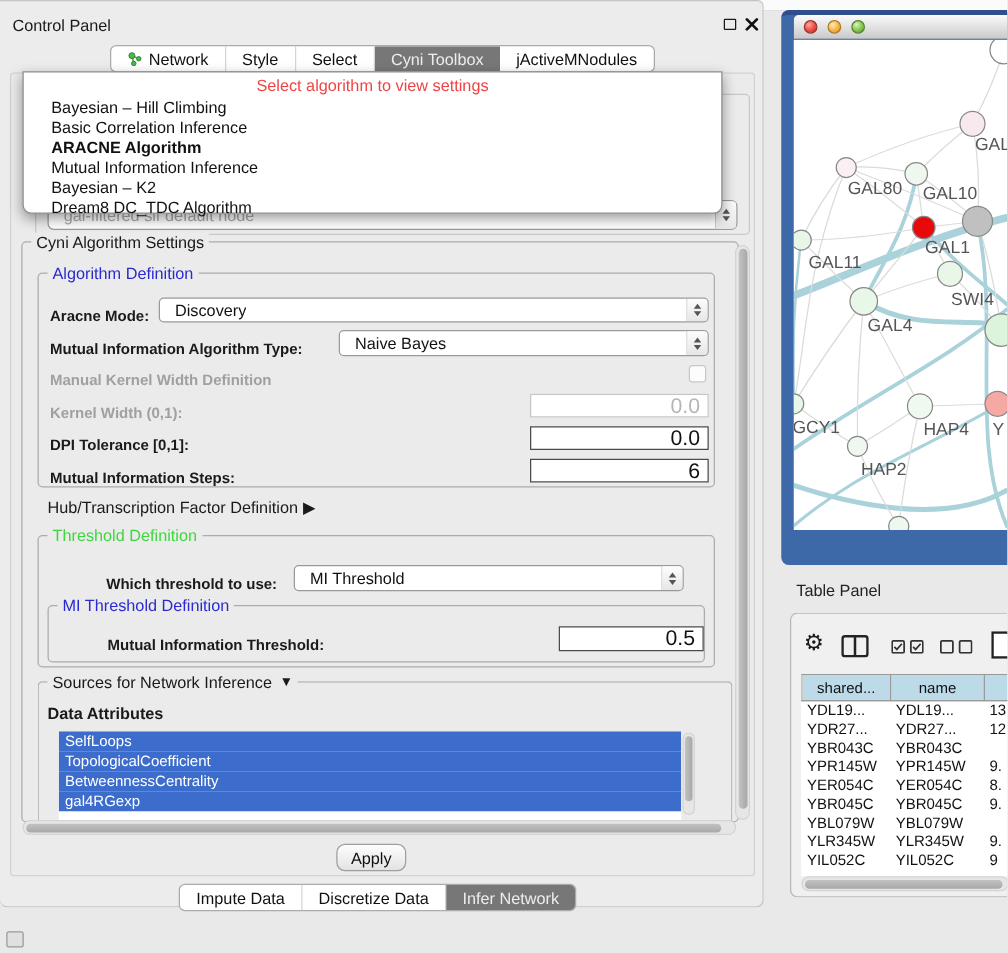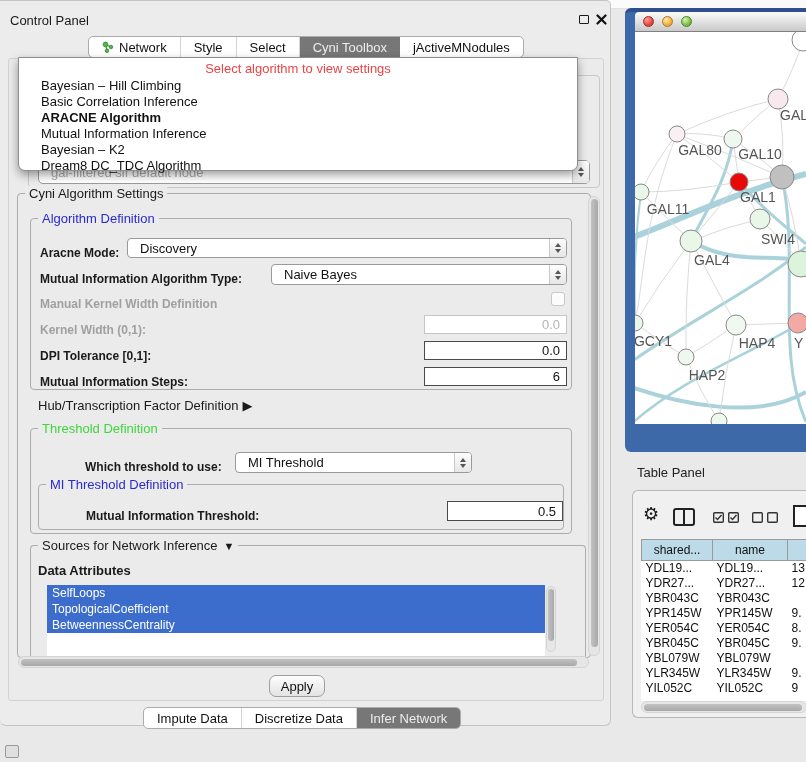--- a/index.html
+++ b/index.html
@@ -8,21 +8,21 @@
   .abs { position:absolute; }
   .blabel { font-weight:bold; font-size:12px; color:#1A1A1A; white-space:nowrap; }
   .glabel { font-weight:bold; font-size:12px; color:#A0A0A0; white-space:nowrap; }
   .groupbox { border:1px solid #ACACAC; border-radius:4px; }
   .grouptitle { position:absolute; background:#EBEBEB; padding:0 4px; font-size:13px; white-space:nowrap; }
   .combo { background:#FFF; border:1px solid #9A9A9A; border-radius:4px; display:flex; align-items:center; font-size:13px; color:#111; }
   .combo .ctext { padding-left:12px; white-space:nowrap; overflow:hidden; }
   .spin { margin-left:auto; width:17px; align-self:stretch; border-left:1px solid #C8C8C8; display:flex; flex-direction:column; align-items:center; justify-content:center; gap:2px; background:linear-gradient(#FDFDFD,#E6E6E6); border-radius:0 3px 3px 0; }
   .tri-up { width:0; height:0; border-left:3.5px solid transparent; border-right:3.5px solid transparent; border-bottom:4px solid #555; }
   .tri-down { width:0; height:0; border-left:3.5px solid transparent; border-right:3.5px solid transparent; border-top:4px solid #555; }
-  .field { background:#FFF; border:1px solid #4A4A4A; font-size:13px; color:#111; display:flex; align-items:center; justify-content:flex-end; padding:0 6px; }
+  .field { background:#FFF; border:1px solid #4A4A4A; font-size:17px; color:#111; display:flex; align-items:center; justify-content:flex-end; padding:0 6px; }
   .field.disabled { border:1px solid #C6C6C6; color:#B5B5B5; }
   .popup { background:#FFF; border:1px solid #8E8E8E; border-radius:0 0 7px 7px; box-shadow:0 4px 10px rgba(0,0,0,0.38); }
   .popup-placeholder { text-align:center; color:#ef4444; font-size:13px; padding-top:3px; }
   .popup-item { font-size:13px; color:#111; line-height:16px; padding-left:6px; white-space:nowrap; }
   .popup-item.bold { font-weight:bold; }
   .tabstrip { background:#FFF; border:1px solid #ABABAB; border-radius:5px; display:flex; overflow:hidden; }
   .tab { font-size:13px; color:#111; display:flex; align-items:center; gap:5px; padding:0 13px; border-right:1px solid #D5D5D5; white-space:nowrap; }
   .tab:last-child { border-right:none; }
   .tab.selected { background:#777; color:#EDEDED; border-right:none; }
   .scroll-track { background:#E6E6E6; border:1px solid #D4D4D4; border-radius:6px; }
@@ -140,21 +140,21 @@
 
 <div class="abs" style="left:38px;top:398px;font-size:13px;color:#1A1A1A;display:flex;align-items:center;gap:4px;">
   <span>Hub/Transcription Factor Definition</span>
   <span style="font-size:13px;">▶</span>
 </div>
 
 <div class="abs groupbox" style="left:30px;top:428px;width:542px;height:106px;"></div>
 <div class="abs grouptitle" style="left:38px;top:421px;color:#3FD63F;">Threshold Definition</div>
 
 <div class="abs blabel" style="left:85px;top:460px;">Which threshold to use:</div>
-<div class="abs combo" style="left:235px;top:452px;width:237px;height:21px;">
+<div class="abs combo" style="left:235px;top:452px;width:312px;height:21px;">
   <span class="ctext">MI Threshold</span>
   <span class="spin">
       <span class="tri-up"></span>
       <span class="tri-down"></span>
     </span>
 </div>
 
 <div class="abs groupbox" style="left:38px;top:484px;width:526px;height:46px;"></div>
 <div class="abs grouptitle" style="left:46px;top:477px;color:#2A2ACF;">MI Threshold Definition</div>
 <div class="abs blabel" style="left:48px;top:509px;padding-left:38px;">Mutual Information Threshold:</div>
@@ -166,20 +166,21 @@
 <div class="abs grouptitle" style="left:38px;top:538px;color:#1A1A1A;display:flex;align-items:center;gap:6px;">
   <span>Sources for Network Inference</span>
   <span style="font-size:11px;">▼</span>
 </div>
 <div class="abs blabel" style="left:38px;top:563px;font-size:13px;">Data Attributes</div>
 
 <div class="abs" style="left:47px;top:585px;width:498px;height:72px;background:#FFF;overflow:hidden;">
     <div class="attr-item">SelfLoops</div>
     <div class="attr-item">TopologicalCoefficient</div>
     <div class="attr-item">BetweennessCentrality</div>
+    <div class="attr-item">gal4RGexp</div>
   </div>
 <div class="abs scroll-track" style="left:546px;top:586px;width:10px;height:66px;">
     <div class="scroll-thumb" style="margin:2px 1px;width:6px;height:52px;"></div>
   </div>
 
 <div class="abs scroll-track" style="left:588px;top:196px;width:12px;height:460px;">
     <div class="scroll-thumb" style="margin:2px 1.5px;width:7px;height:448px;"></div>
   </div>
 <div class="abs scroll-track" style="left:18px;top:656px;width:571px;height:12px;">
     <div class="scroll-thumb h" style="margin:1.5px 2px;height:7px;width:556px;"></div>

